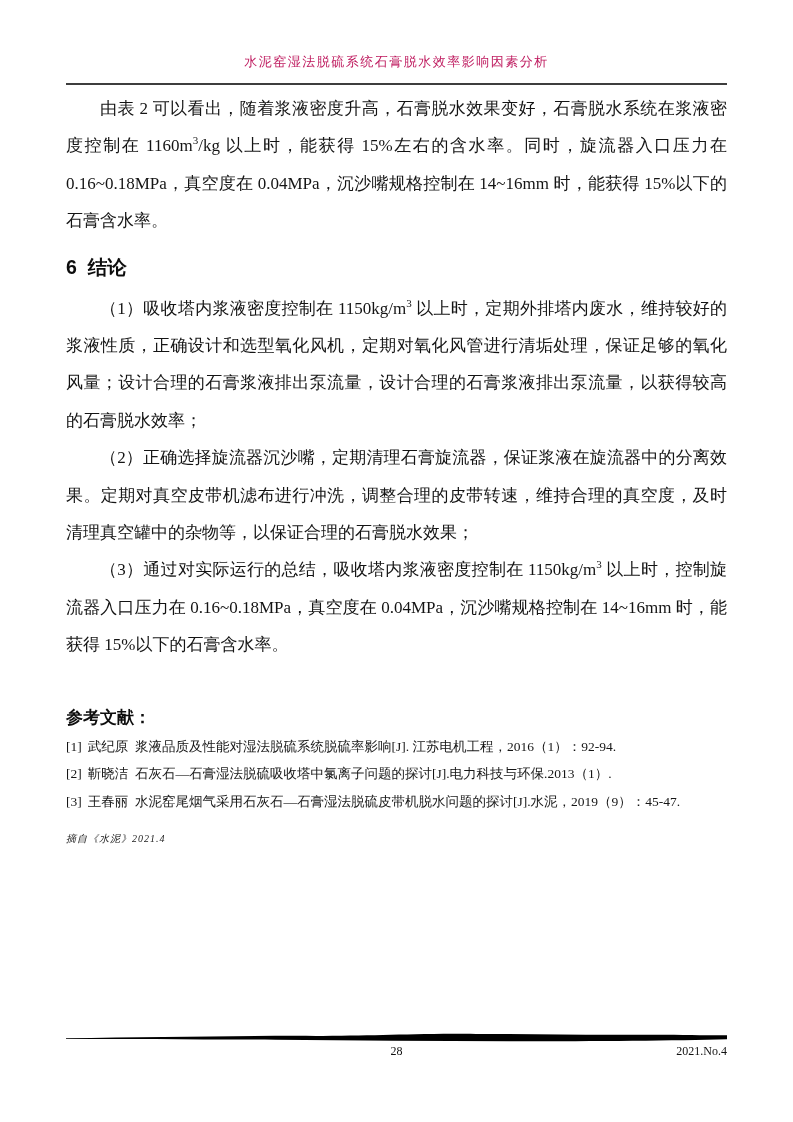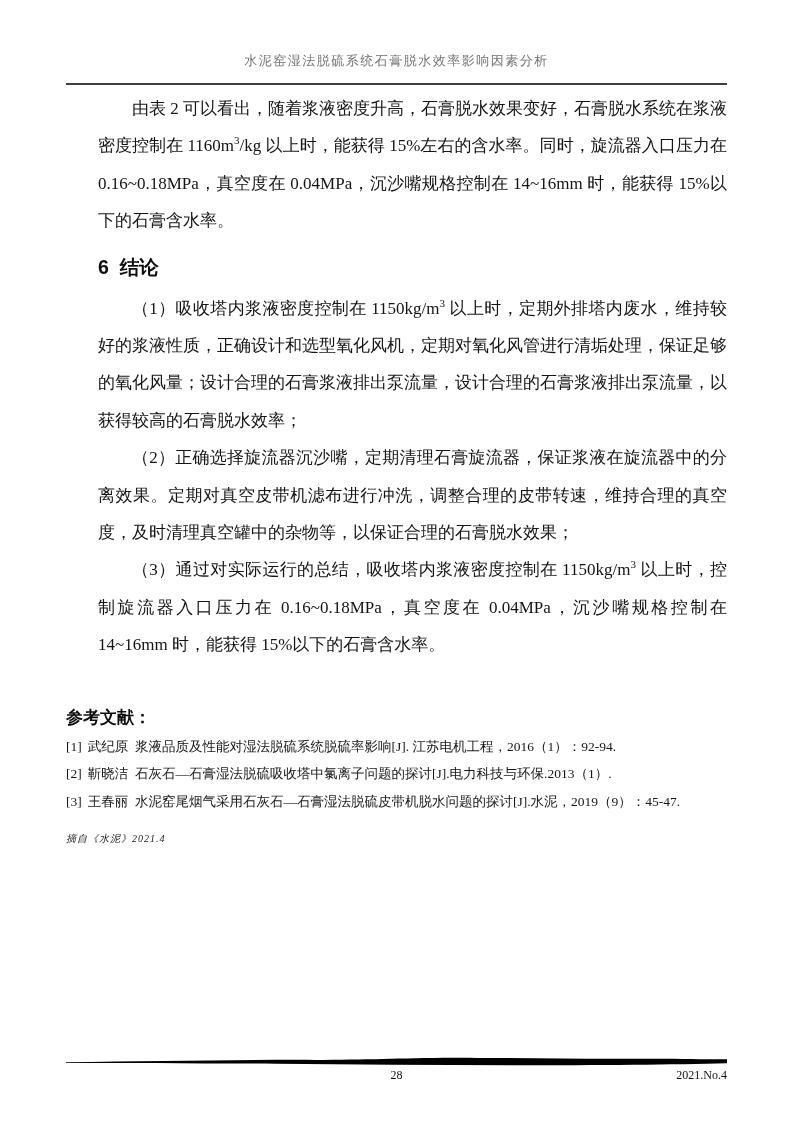--- a/index.html
+++ b/index.html
@@ -6,26 +6,26 @@
   .page {
     width:793px; height:1122px; margin:0 auto; background:#ffffff;
     box-sizing:border-box; padding:52px 66px 0 66px;
     display:flex; flex-direction:column;
     font-family:"Liberation Serif","DejaVu Serif",serif;
     color:#121212;
     overflow:hidden;
   }
   .header-title {
     text-align:center; font-size:13px; line-height:20px;
-    letter-spacing:1.5px; color:#737373;font-family:Liberation Mono, monospace;
+    letter-spacing:1.5px; color:#be185d;
   }
   .header-rule {
     margin-top:11px; border-bottom:2.5px solid #3d3d3d; height:0;
   }
-  .body-text { margin-top:5px;margin-left:32px; }
+  .body-text { margin-top:5px; }
   .para {
     font-size:17px; line-height:37.4px; text-align:justify;
     text-indent:2em; margin:0; color:#141414;
   }
   .para sup { font-size:11px; line-height:0; }
   .section-heading {
     font-family:"Liberation Sans","DejaVu Sans",sans-serif;
     font-size:19.5px; font-weight:bold; color:#0d0d0d;
     margin:14px 0 9px 0; white-space:pre-wrap;
   }
@@ -37,21 +37,21 @@
   }
   .ref-item {
     font-size:13.5px; line-height:27.6px; color:#161616;
     white-space:pre-wrap;
   }
   .ref-marker { margin-right:6px; }
   .source-note {
     margin-top:17px; font-style:italic; font-size:10px;
     letter-spacing:1px; color:#1a1a1a;
   }
-  .footer { margin-top:auto; padding-bottom:36px; }
+  .footer { margin-top:auto; padding-bottom:60px; }
   .footer-line svg { display:block; width:100%; height:9px; }
   .footer-row {
     position:relative; height:18px; margin-top:2px;
     font-size:12px; color:#111; text-align:center;
   }
   .footer-issue { position:absolute; right:0; top:0; }
 </style>
 </head>
 <body>
 

